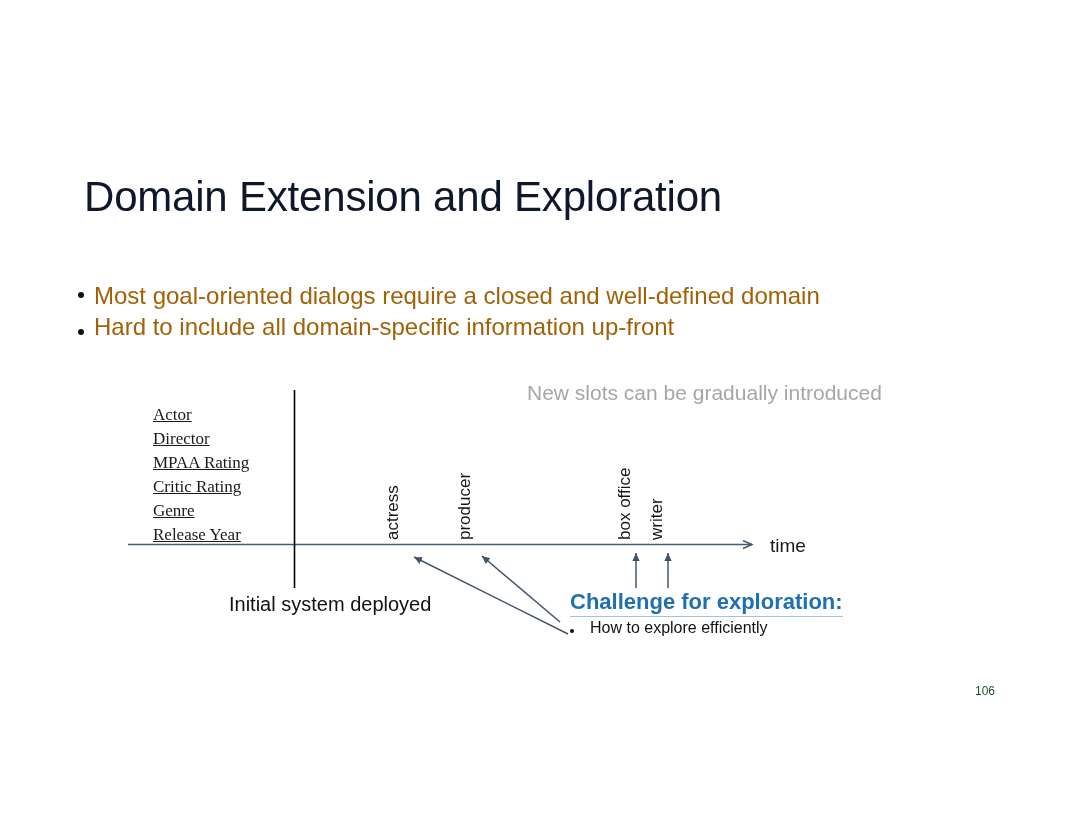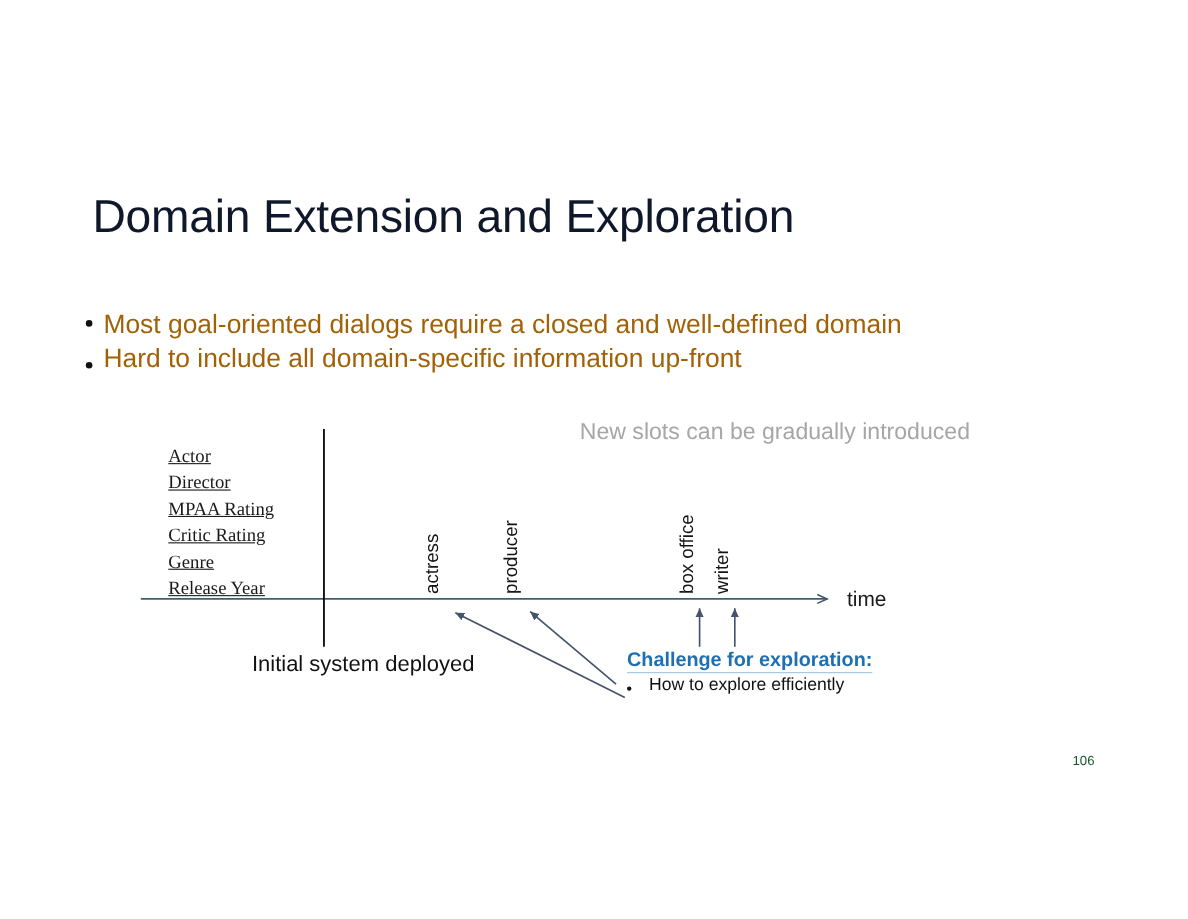--- a/index.html
+++ b/index.html
@@ -63,21 +63,21 @@
 
   
   #deploy-label{
     position:absolute;left:197px;top:593px;
     font-size:20px;color:#111111;white-space:nowrap;margin-left:32px;
   }
 
   
   #callout{position:absolute;left:570px;top:589px;width:330px;}
   #callout-heading{
-    font-size:18px;font-weight:700;color:#1f6fb2;white-space:nowrap;
+    font-size:22px;font-weight:700;color:#1f6fb2;white-space:nowrap;
     border-bottom:1px solid #9fc4df;display:inline-block;padding-bottom:1px;
   }
   .callout-item{
     display:flex;align-items:flex-end;
     font-size:16px;color:#111;white-space:nowrap;margin-top:2px;
   }
   .callout-item .cdot{
     display:inline-block;width:4px;height:4px;border-radius:50%;
     background:#111;margin-right:16px;position:relative;top:-4px;flex:none;
   }

